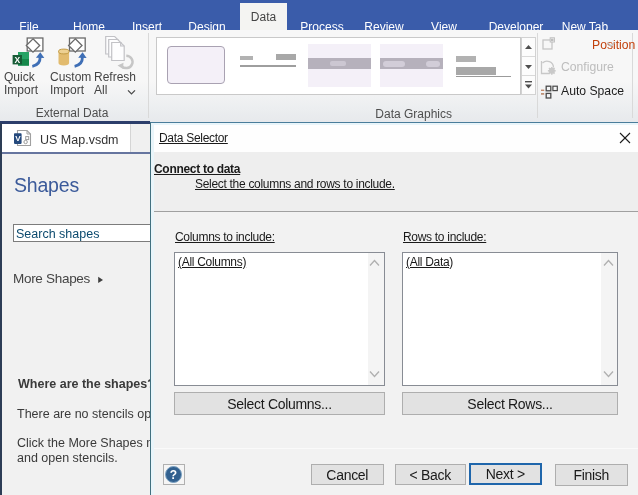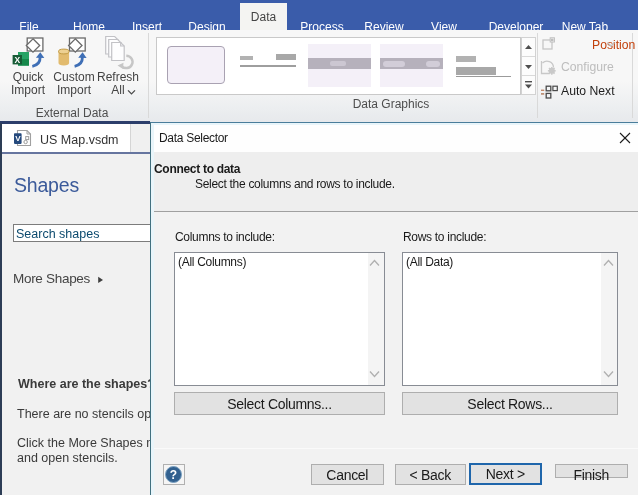--- a/index.html
+++ b/index.html
@@ -6,21 +6,21 @@
   body { font-family:"Liberation Sans", sans-serif; position:relative; background:#f1f1f1; }
   .abs { position:absolute; }
   
   #tabbar { left:0; top:0; width:638px; height:30px; background:#3a5caa; }
   .rtab { position:absolute; top:12px; height:40px; line-height:31px; color:#fff; font-size:12px; text-align:center; }
   #tab-data { position:absolute; left:240px; top:3px; width:47px; height:27px; background:#f4f4f2; color:#444; font-size:12px; text-align:center; line-height:28px; }
   
   #ribbon { left:0; top:30px; width:638px; height:91.5px; background:linear-gradient(#f7f7f7 55%, #eceef0 85%, #e7e9ec); }
   #ribline { left:0; top:121px; width:150px; height:2.5px; background:#2c3e6b; }
   .glabel { position:absolute; font-size:12px; color:#4e4e4e; text-align:center; }
-  .blabel { position:absolute; font-size:12px; color:#444; text-align:center; line-height:13px; }
+  .blabel { position:absolute; font-size:12px; color:#444; line-height:13px; }
   .vsep { position:absolute; width:1px; background:#d9d9d9; }
   
   #gallery { left:156px; top:37px; width:365px; height:58px; background:#fff; border:1px solid #c9c9c9; }
   #gsc { left:521px; top:37px; width:15px; height:58px; background:#fcfcfc; border:1px solid #d2d2d2; }
   .gcell { position:absolute; left:522px; width:13px; height:19px; border-bottom:1px solid #d9d9d9; text-align:center; }
   .thumb { position:absolute; background:#f4f0f8; }
   .bar { position:absolute; background:#b2b2b2; }
   
   .rbtn-t { position:absolute; font-size:12.2px; }
   
@@ -33,21 +33,21 @@
   
   #dialog { left:149.5px; top:121.5px; width:488.5px; height:373.5px; background:#f2f2f2; border-top:1.3px solid #4a7d9b; border-left:1.6px solid #42707f; }
   #dlg-glowT { left:151px; top:122.8px; width:487px; height:2.4px; background:#e9f5fa; }
   #dlg-glowL { left:151px; top:122.8px; width:3.2px; height:372.2px; background:#e9f5fa; }
   #dlg-title { left:154px; top:125.2px; width:484px; height:26.8px; background:#fefefe; }
   #dlg-band { left:154px; top:152px; width:484px; height:58.5px; background:#eeeeee; }
   #dlg-rule1 { left:154px; top:210.5px; width:484px; height:1px; background:#a0a0a0; }
   #dlg-rule2 { left:154px; top:448px; width:484px; height:1px; background:#a8a8a8; border-bottom:1px solid #fafafa; }
   .lb { position:absolute; background:#fff; border:1px solid #888c94; }
   .pbtn { position:absolute; background:#e2e2e2; border:1px solid #aeaeae; font-size:14px; color:#1a1a1a; text-align:center; letter-spacing:-0.3px; }
-  .dtext { position:absolute; font-size:12px; color:#1a1a1a; letter-spacing:-0.3px; }
+  .dtext { position:absolute; font-size:12px; color:#1a1a1a; letter-spacing:-0.3px;text-decoration:underline; }
 </style></head>
 <body>
 
 <div class="abs" id="tabbar"></div>
 <div class="rtab" style="left:7px;width:44px;">File</div>
 <div class="rtab" style="left:64px;width:50px;">Home</div>
 <div class="rtab" style="left:126px;width:42px;">Insert</div>
 <div class="rtab" style="left:184px;width:46px;">Design</div>
 <div id="tab-data">Data</div>
 <div class="rtab" style="left:299px;width:46px;">Process</div>
@@ -117,21 +117,21 @@
 <div class="gcell" style="top:38px;"><svg width="9" height="19">
       <path d="M1 11 L4.5 7 L8 11 Z" fill="#4e4e4e"></path>
     </svg></div>
 <div class="gcell" style="top:57px;"><svg width="9" height="19">
       <path d="M1 8 L4.5 12 L8 8 Z" fill="#4e4e4e"></path>
     </svg></div>
 <div class="gcell" style="top:76px;border-bottom:none;"><svg width="9" height="19">
       <rect x="1" y="5" width="7" height="1.4" fill="#4e4e4e"></rect>
       <path d="M1 8.5 L4.5 12.5 L8 8.5 Z" fill="#4e4e4e"></path>
     </svg></div>
-<div class="glabel" style="left:330px;top:97px;width:122px;">Data Graphics</div>
+<div class="glabel" style="left:330px;top:107px;width:122px;text-align:right;">Data Graphics</div>
 <div class="vsep" style="left:537px;top:33px;height:85px;"></div>
 <div class="vsep" style="left:632px;top:33px;height:85px;"></div>
 
 <svg class="abs" style="left:542px;top:37px;" width="16" height="14">
   <rect x="1" y="3" width="9" height="9" fill="none" stroke="#c6c6c6" stroke-width="1.3"></rect>
   <rect x="8.2" y="0.8" width="4.2" height="4.2" fill="#fff" stroke="#bdbdbd" stroke-width="1"></rect>
   <rect x="9" y="1.6" width="2.6" height="2.6" fill="#bdbdbd"></rect>
 </svg>
 <div class="rbtn-t" style="left:592px;top:37.5px;color:#c2410c;">Position</div>
 <svg class="abs" style="left:606px;top:41px;" width="10" height="7">
@@ -150,21 +150,21 @@
     </g>
 </svg>
 <div class="rbtn-t" style="left:561px;top:60px;color:#bdbdbd;">Configure</div>
 <svg class="abs" style="left:540px;top:84px;" width="19" height="15">
   <rect x="6.2" y="2.2" width="4.6" height="4.6" fill="none" stroke="#4a4a4a" stroke-width="1.3"></rect>
   <rect x="12.9" y="2.2" width="4.4" height="4.4" fill="none" stroke="#4a4a4a" stroke-width="1.2"></rect>
   <rect x="6.2" y="9.4" width="4.6" height="4.6" fill="none" stroke="#4a4a4a" stroke-width="1.3"></rect>
   <rect x="1" y="5.6" width="3.2" height="1.4" fill="#c08868"></rect>
   <rect x="1" y="9.2" width="3.2" height="1.4" fill="#b07858"></rect>
 </svg>
-<div class="rbtn-t" style="left:561px;top:84px;color:#1e1e1e;">Auto Next</div>
+<div class="rbtn-t" style="left:561px;top:84px;color:#1e1e1e;">Auto Space</div>
 
 <div class="abs" id="tabstrip"></div>
 <div class="abs" id="doctab"></div>
 <svg class="abs" style="left:13px;top:129px;" width="19" height="19">
   <path d="M4.5 1.5 h9.5 l3.5 3.5 v11.5 h-13 z" fill="#fff" stroke="#a0a0a0" stroke-width="1.1"></path>
   <path d="M14 1.5 v3.5 h3.5" fill="none" stroke="#a0a0a0" stroke-width="1"></path>
   <rect x="12.7" y="7.6" width="3" height="3" fill="none" stroke="#9b9b9b" stroke-width="1"></rect>
   <circle cx="12.6" cy="13" r="1.7" fill="none" stroke="#9b9b9b" stroke-width="1"></circle>
   <rect x="1" y="4.3" width="7.6" height="10.6" rx="0.8" fill="#25497c"></rect>
   <text x="4.9" y="12.4" font-size="8" font-weight="bold" fill="#fff" text-anchor="middle" font-family="Liberation Sans">V</text>
@@ -226,13 +226,13 @@
 <div class="pbtn" style="left:402px;top:392px;width:216px;height:23px;line-height:23px;">Select Rows...</div>
 
 <div class="abs" style="left:163px;top:464px;width:22px;height:21px;background:#f5f5f5;border:1px solid #b0b0b0;"></div>
 <svg class="abs" style="left:164.5px;top:466px;" width="17" height="17">
   <circle cx="8.5" cy="8.5" r="8" fill="#31608f" stroke="#7aa0c0" stroke-width="1"></circle>
   <text x="8.5" y="13" font-size="12" font-weight="bold" fill="#fff" text-anchor="middle" font-family="Liberation Sans">?</text>
 </svg>
 <div class="pbtn" style="left:310.5px;top:463.5px;width:73.5px;height:21px;line-height:21px;">Cancel</div>
 <div class="pbtn" style="left:394.5px;top:463.5px;width:71.5px;height:21px;line-height:21px;">&lt; Back</div>
 <div class="pbtn" style="left:468.5px;top:462.5px;width:73.5px;height:22px;line-height:18.5px;border:2px solid #1f66ab;">Next &gt;</div>
-<div class="pbtn" style="left:555px;top:463.5px;width:72.5px;height:14px;line-height:21px;">Finish</div>
+<div class="pbtn" style="left:555px;top:463.5px;width:72.5px;height:22px;line-height:21px;">Finish</div>
 
 </body></html>

